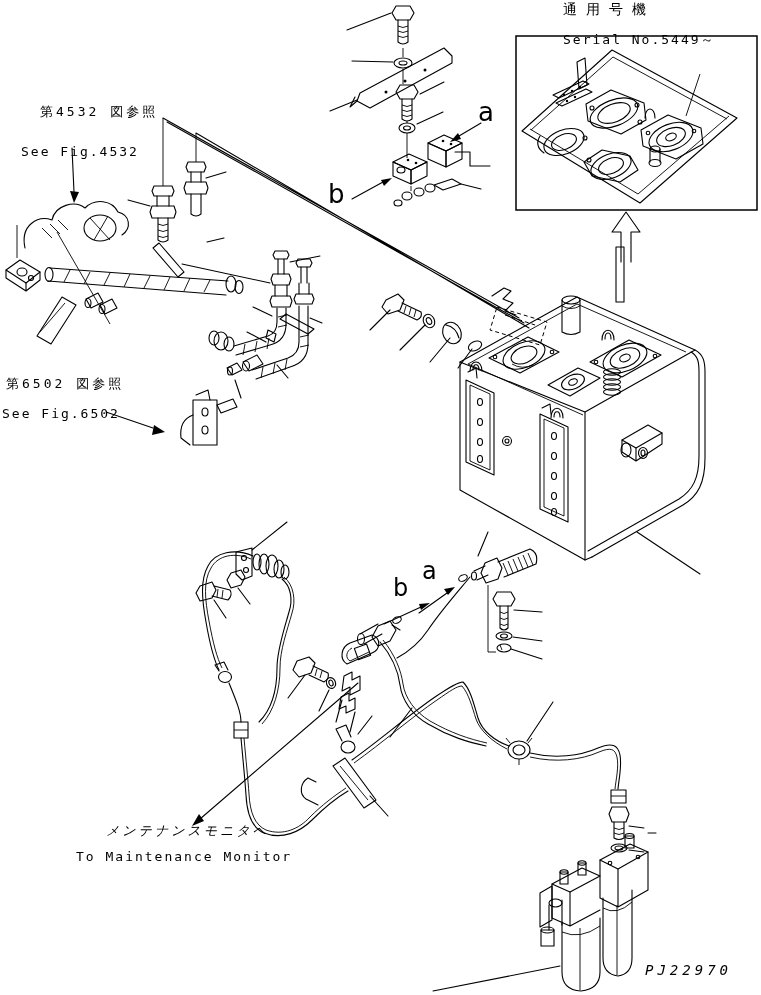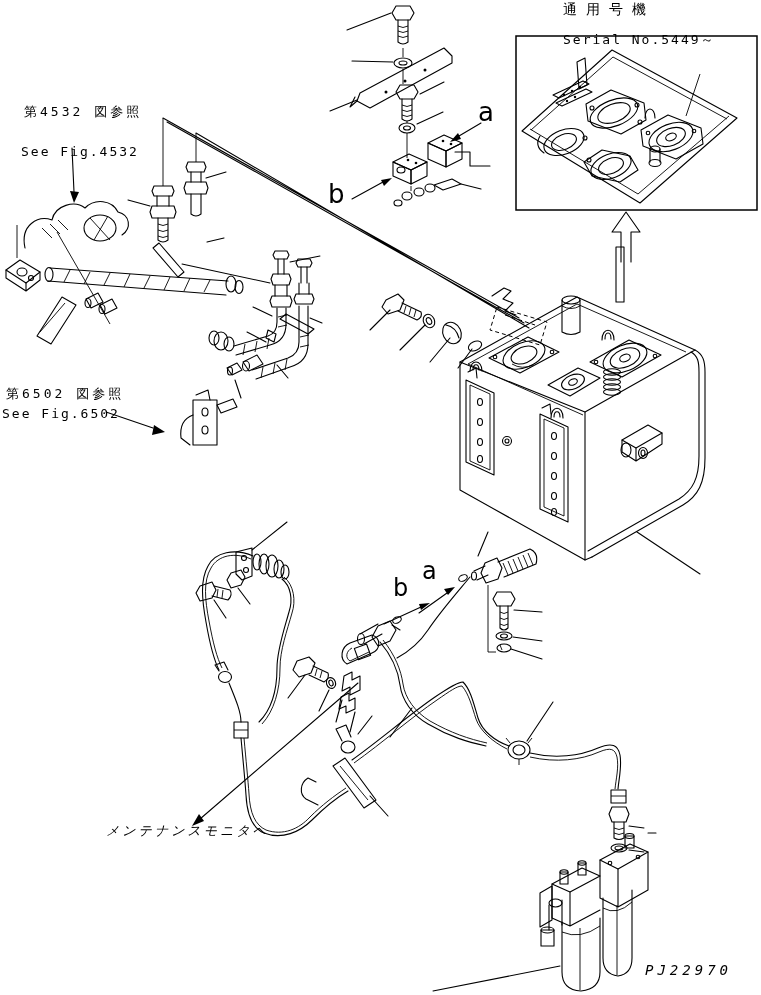--- a/index.html
+++ b/index.html
@@ -504,27 +504,28 @@
       <path class="ln" d="M562,922 L562,972 Q562,990 581,991 Q600,989 600,972 L600,918"></path>
       <path class="thin" d="M580,928 L580,990 M562,932 Q580,940 600,926"></path>
     </g>
     <path class="ln" d="M433,991 L560,966"></path>
   </g>
 </svg>
 
   <div class="txt jp" style="left:563px;top:2px;letter-spacing:9px;font-size:14px;">通用号機</div>
   <div class="txt en" style="left:563px;top:21px;margin-top:12px;">Serial No.5449～</div>
 
-  <div class="txt jp" style="left:24px;top:105px;">第4532 図参照</div>
+  <div class="txt jp" style="left:40px;top:105px;">第4532 図参照</div>
   <div class="txt en" style="left:21px;top:125px;margin-top:20px;">See Fig.4532</div>
 
-  <div class="txt jp" style="left:6px;top:387px;">第6502 図参照</div>
+  <div class="txt jp" style="left:6px;top:377px;">第6502 図参照</div>
   <div class="txt en" style="left:2px;top:407px;">See Fig.6502</div>
 
   <div class="txt marker" style="left:478px;top:98px;">a</div>
   <div class="txt marker" style="left:328px;top:180px;">b</div>
   <div class="txt marker" style="left:422px;top:558px;font-size:24px;">a</div>
   <div class="txt marker" style="left:393px;top:575px;font-size:24px;">b</div>
 
   <div class="txt jp" style="left:106px;top:824px;font-style:italic;">メンテナンスモニタヘ</div>
+  <div class="txt en" style="left:76px;top:850px;">To Maintenance Monitor</div>
 
   <div class="txt pn" style="left:645px;top:963px;font-style:italic;">PJ22970</div>
 </div>
 
 </body></html>

